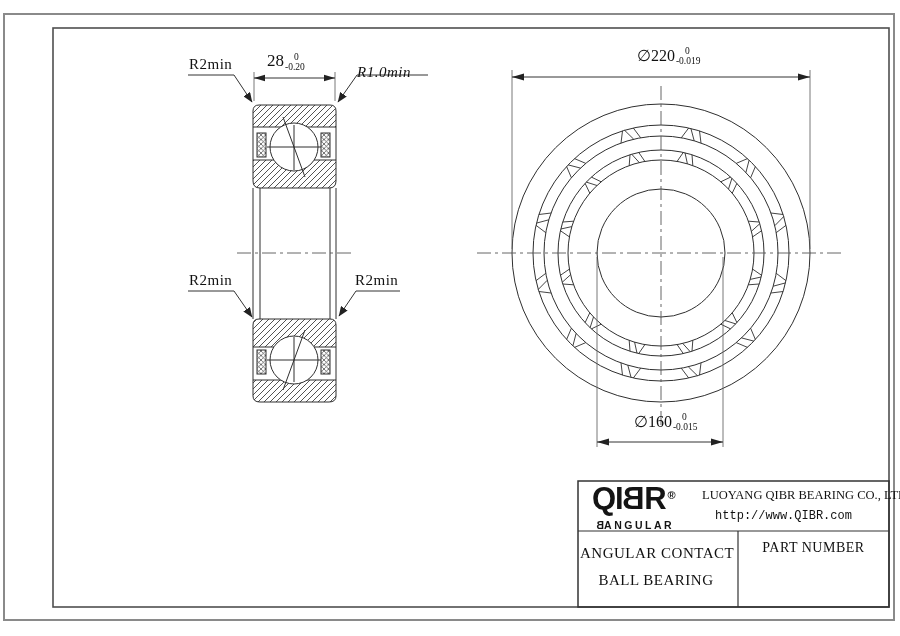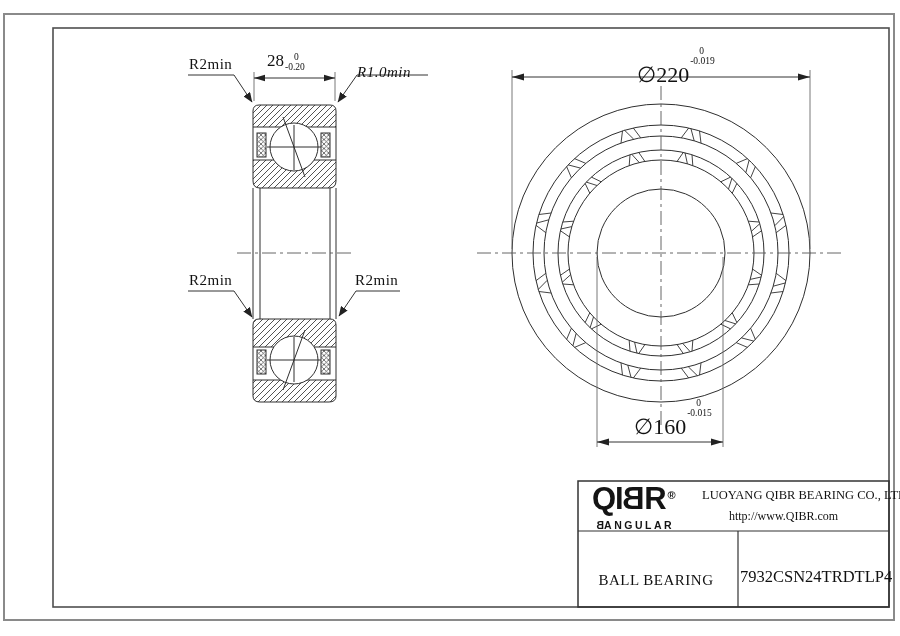--- a/index.html
+++ b/index.html
@@ -10,21 +10,21 @@
   }
   #stage svg { position:absolute; left:0; top:0; }
 
   .lbl {
     position:absolute; font-size:15px; letter-spacing:0.5px; white-space:nowrap;text-align:right;
   }
   .dim {
     position:absolute; display:flex; align-items:flex-start; white-space:nowrap;
   }
   .dim .dim-val { font-size:17px; line-height:18px; }
-  .dim.big .dim-val { font-size:22px; line-height:19px;margin-top:19px; }
+  .dim.big .dim-val { font-size:16px; line-height:19px; }
   .dim .tol { display:inline-flex; flex-direction:column; margin-left:1px; margin-top:0px; }
   .dim .tol .up { font-size:9.5px; line-height:10px; padding-left:9px; }
   .dim .tol .dn { font-size:9.5px; line-height:10px; }
 
   .tb-text { position:absolute; white-space:nowrap; }
   .ctr { text-align:center; }
 
   .logo {
     position:absolute; font-family:"Liberation Sans","DejaVu Sans",sans-serif;
     font-weight:bold; font-size:31px; line-height:31px; letter-spacing:-1px; color:#141414;
@@ -163,35 +163,36 @@
   </div>
 
   <div class="dim big" style="left:637px;top:46px;">
     <span class="dim-val">∅220</span>
     <span class="tol">
       <span class="up">0</span>
       <span class="dn">-0.019</span>
     </span>
   </div>
 
-  <div class="dim big" style="left:634px;top:398px;font-family:Liberation Serif, serif;">
+  <div class="dim big" style="left:634px;top:412px;font-family:Liberation Serif, serif;">
     <span class="dim-val">∅160</span>
     <span class="tol">
       <span class="up">0</span>
       <span class="dn">-0.015</span>
     </span>
   </div>
 
   <div class="logo" style="left:592px;top:483px;">
     <span>QI</span><span class="flip">B</span><span>R</span><span class="reg">®</span>
   </div>
   <div class="logo-sub" style="left:594px;top:519px;">
     <span class="flip">B</span><span>ANGULAR</span>
   </div>
 
   <div class="tb-text ctr" style="left:702px;top:488px;width:183px;font-size:12.5px;">LUOYANG QIBR BEARING CO., LTD</div>
-  <div class="tb-text ctr" style="left:702px;top:509px;width:163px;font-size:12px;">http://www.QIBR.com</div>
+  <div class="tb-text ctr" style="left:702px;top:509px;width:163px;font-size:12px;font-family:Liberation Mono, monospace;">http://www.QIBR.com</div>
 
+  <div class="tb-text ctr" style="left:580px;top:545px;width:152px;font-size:15px;letter-spacing:0.5px;">ANGULAR CONTACT</div>
   <div class="tb-text ctr" style="left:580px;top:572px;width:152px;font-size:15px;letter-spacing:0.5px;">BALL BEARING</div>
 
-  <div class="tb-text ctr" style="left:740px;top:567px;width:147px;font-size:16.5px;">7932CSN24TRDTLP4</div>
+  <div class="tb-text ctr" style="left:740px;top:540px;width:147px;font-size:14px;letter-spacing:0.5px;">PART NUMBER</div>
 
 </div>
 
 </body></html>

